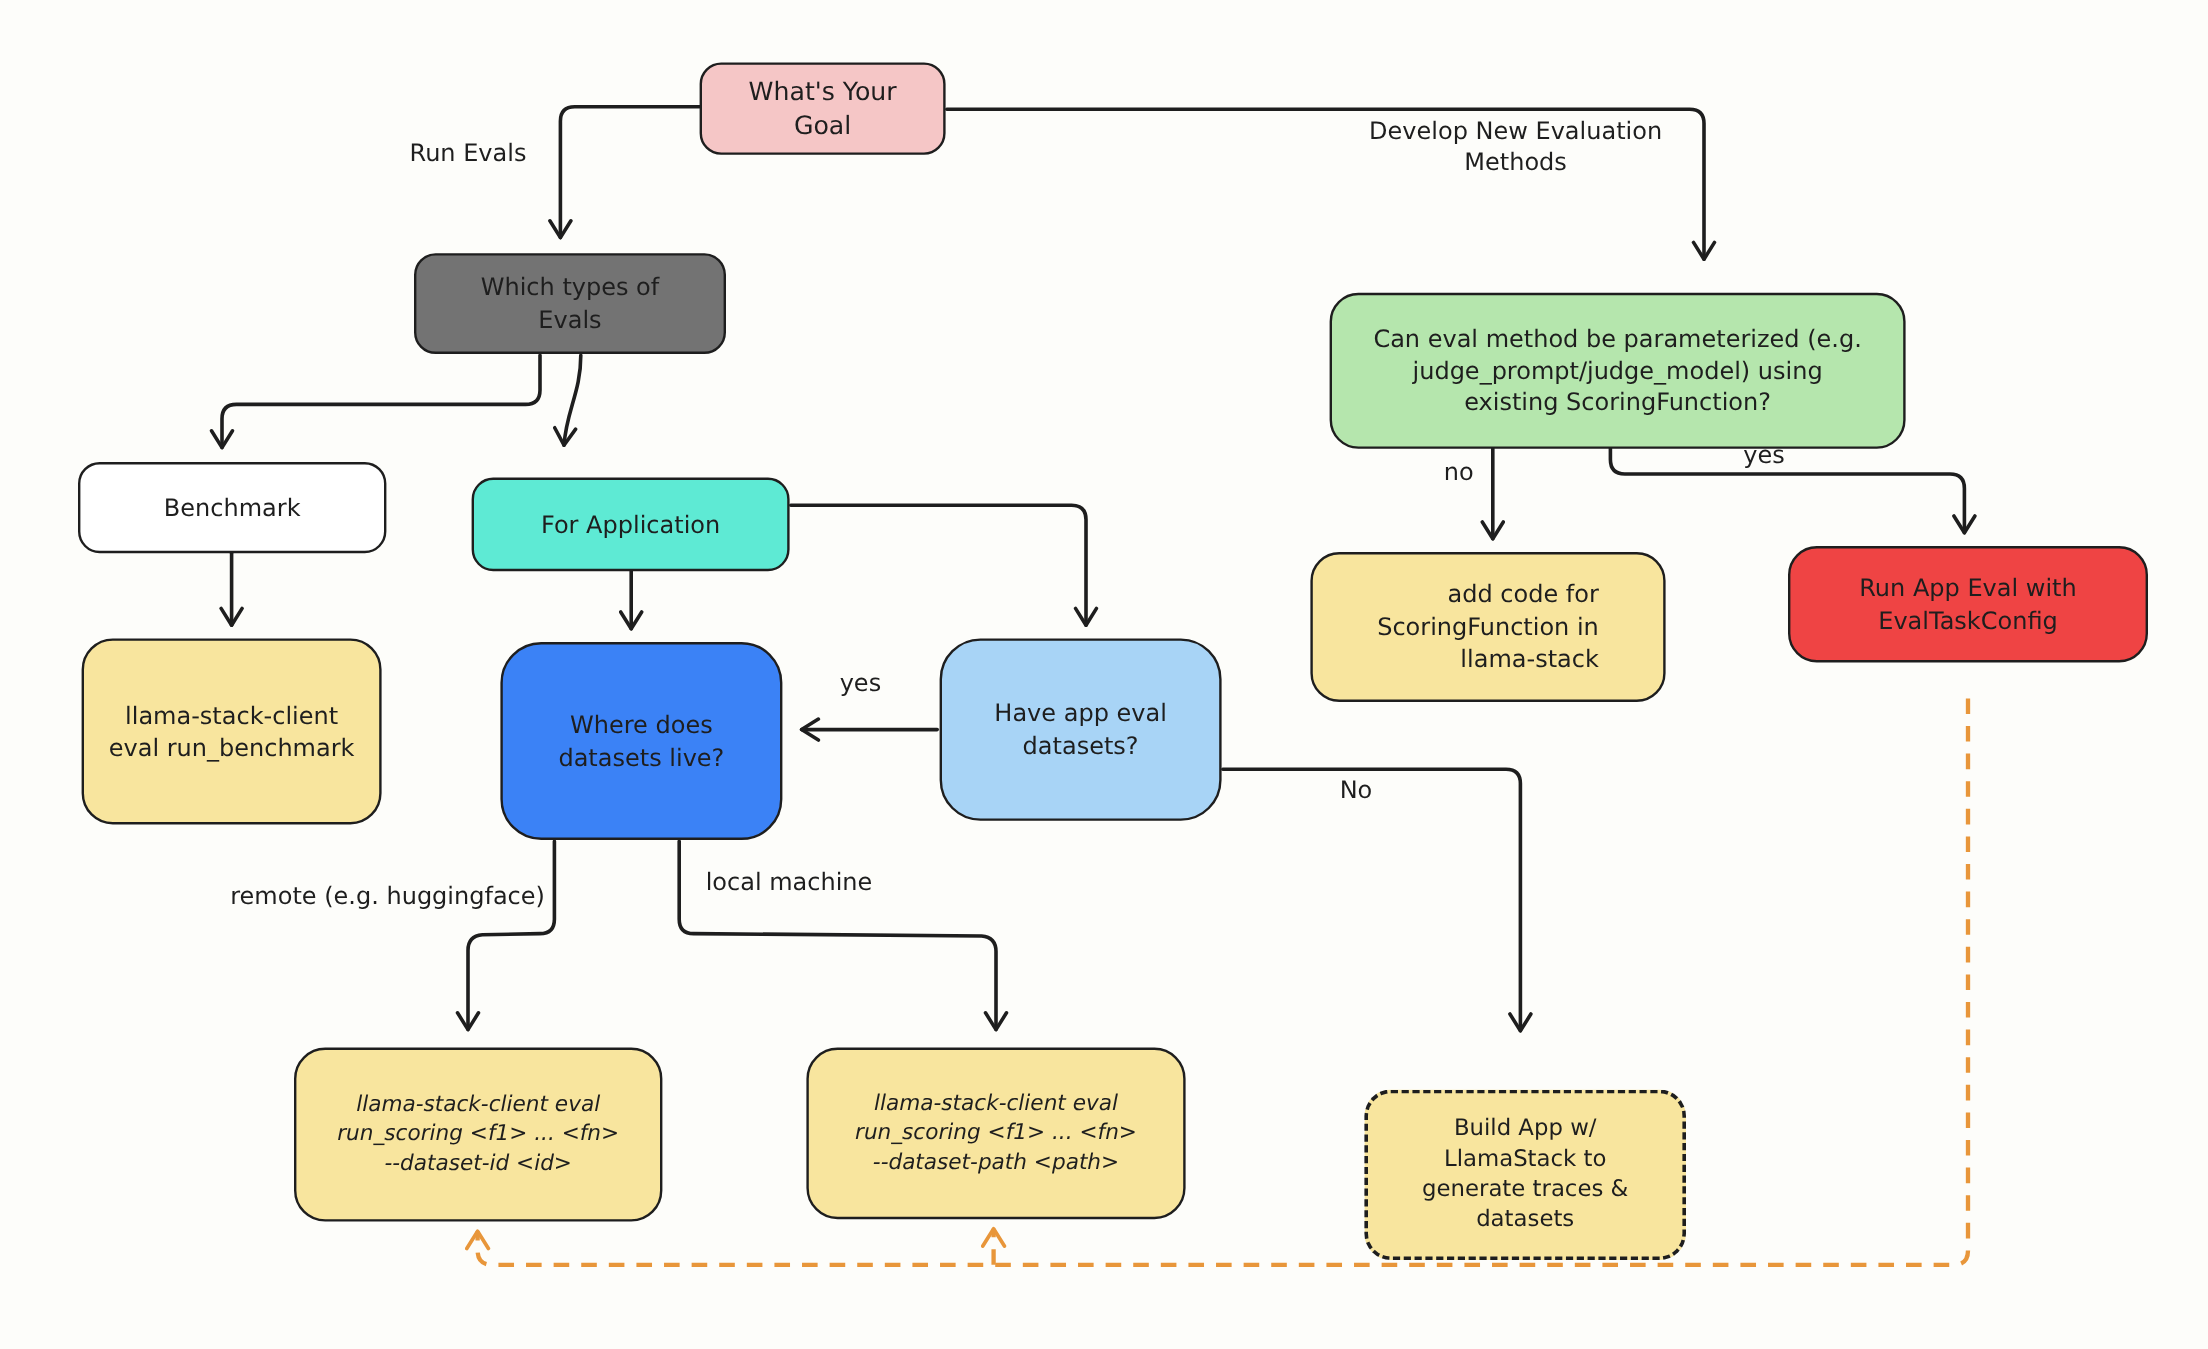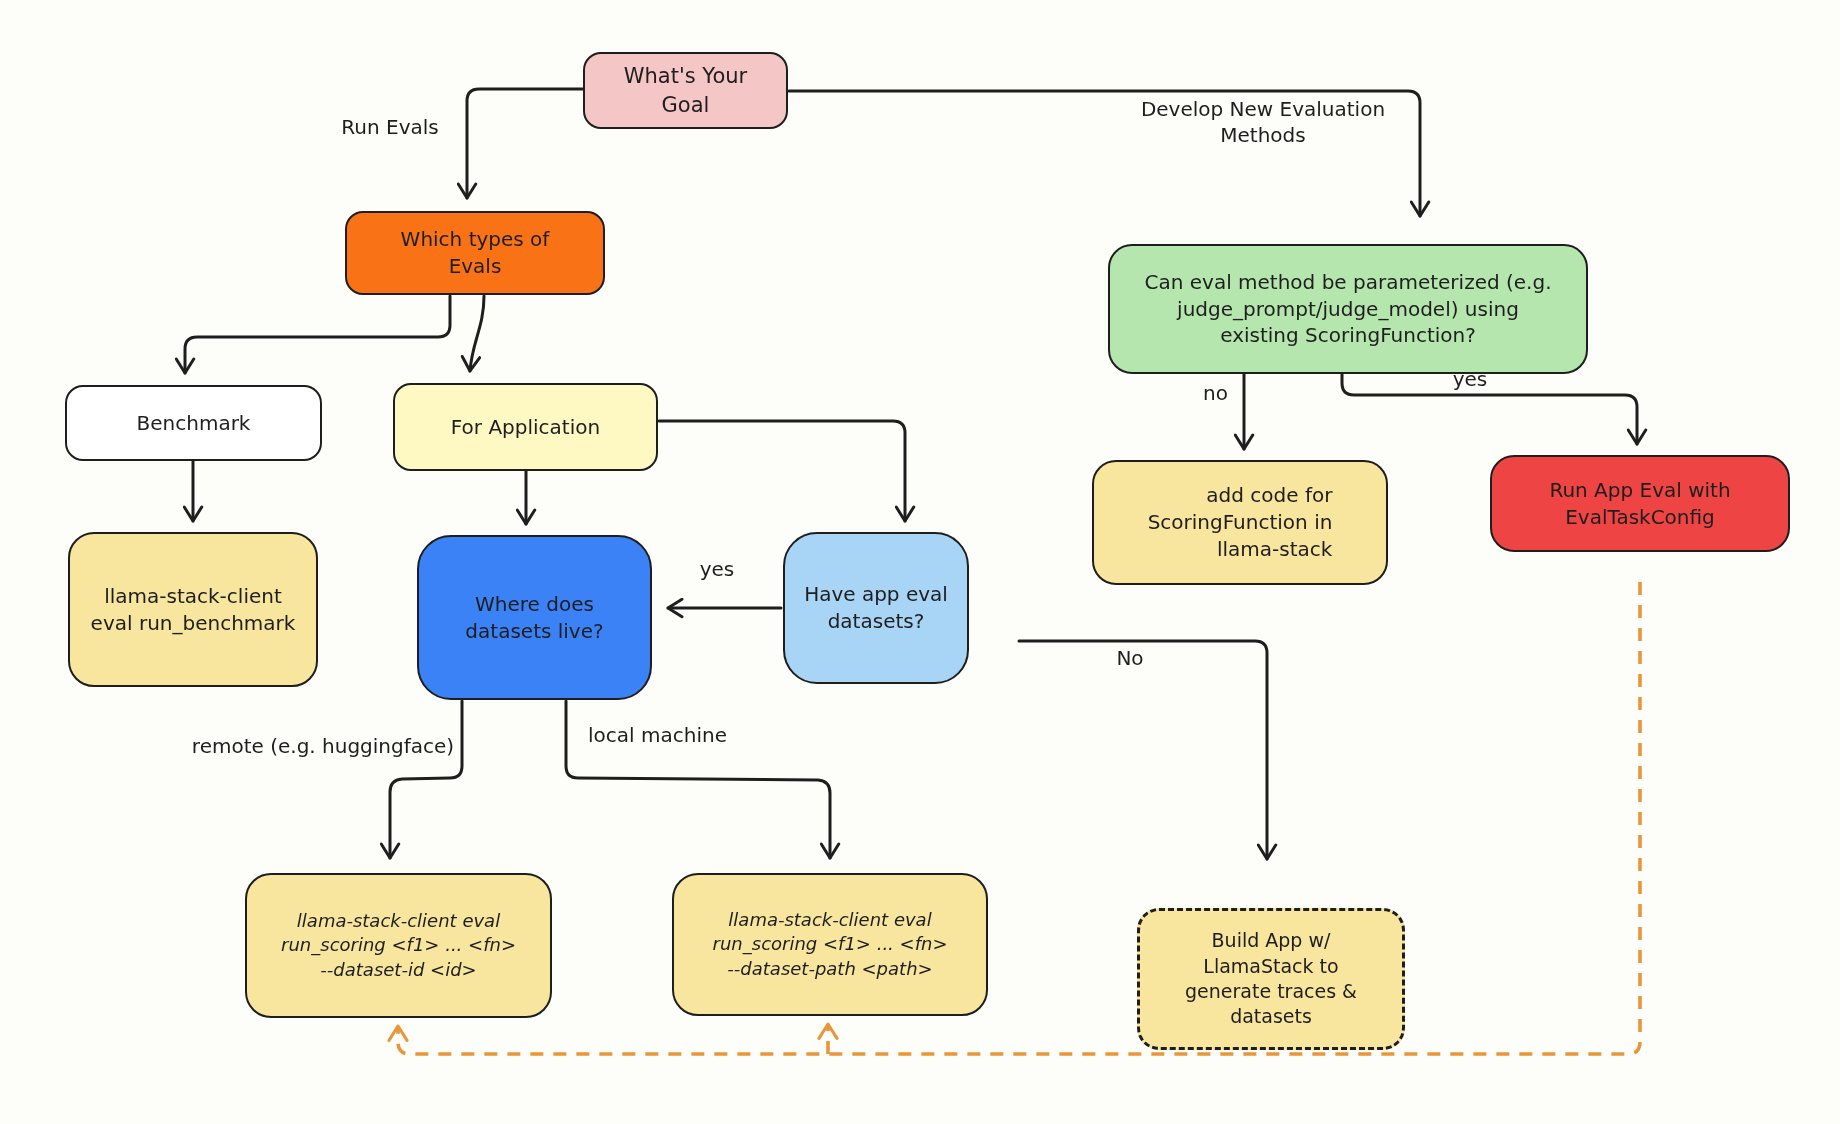--- a/index.html
+++ b/index.html
@@ -61,38 +61,38 @@
     <path class="edge" d="M 462 701 L 462 766 Q 462 778 450 778 L 402 779 Q 390 780 390 792 L 390 858" marker-end="url(#arr)"></path>
     <path class="edge" d="M 566 701 L 566 766 Q 566 778 578 778 L 818 780 Q 830 781 830 793 L 830 858" marker-end="url(#arr)"></path>
 
     <path class="edge-orange" d="M 1640 582 L 1640 1042 Q 1640 1054 1628 1054 L 410 1054 Q 398 1054 398 1042 L 398 1026" marker-end="url(#arro)"></path>
     <path class="edge-orange" d="M 828 1054 L 828 1024" marker-end="url(#arro)"></path>
   </svg>
 
   <div class="node fs21" style="left: 583px; top: 52px; width: 205px; height: 77px; background: rgb(245, 198, 198);">What's Your
 Goal</div>
 
-  <div class="node" style="left: 345px; top: 211px; width: 260px; height: 84px; background: #f97316;">Which types of
+  <div class="node" style="left: 345px; top: 211px; width: 260px; height: 84px; background: #737373;">Which types of
 Evals</div>
 
   <div class="node r24" style="left: 1108px; top: 244px; width: 480px; height: 130px; background: rgb(181, 230, 173);">Can eval method be parameterized (e.g.
 judge_prompt/judge_model) using
 existing ScoringFunction?</div>
 
   <div class="node" style="left: 65px; top: 385px; width: 257px; height: 76px; background: rgb(255, 255, 255);">Benchmark</div>
 
-  <div class="node" style="left: 393px; top: 383px; width: 265px; height: 88px; background: #fef9c3;">For Application</div>
+  <div class="node" style="left: 393px; top: 398px; width: 265px; height: 78px; background: #5eead4;">For Application</div>
 
   <div class="node r26" style="left: 68px; top: 532px; width: 250px; height: 155px; background: rgb(248, 229, 158);">llama-stack-client
 eval run_benchmark</div>
 
   <div class="node r34" style="left: 417px; top: 535px; width: 235px; height: 165px; background: #3b82f6;">Where does
 datasets live?</div>
 
-  <div class="node r34" style="left: 783px; top: 532px; width: 186px; height: 152px; background: rgb(168, 212, 246);">Have app eval
+  <div class="node r34" style="left: 783px; top: 532px; width: 235px; height: 152px; background: rgb(168, 212, 246);">Have app eval
 datasets?</div>
 
   <div class="node r24" style="left: 1092px; top: 460px; width: 296px; height: 125px; background: rgb(248, 229, 158); text-align: right;">add code for
 ScoringFunction in
 llama-stack</div>
 
   <div class="node r24" style="left: 1490px; top: 455px; width: 300px; height: 97px; background: #ef4444;">Run App Eval with
 EvalTaskConfig</div>
 
   <div class="node r26 fs18" style="left: 245px; top: 873px; width: 307px; height: 145px; background: rgb(248, 229, 158);">llama-stack-client eval

